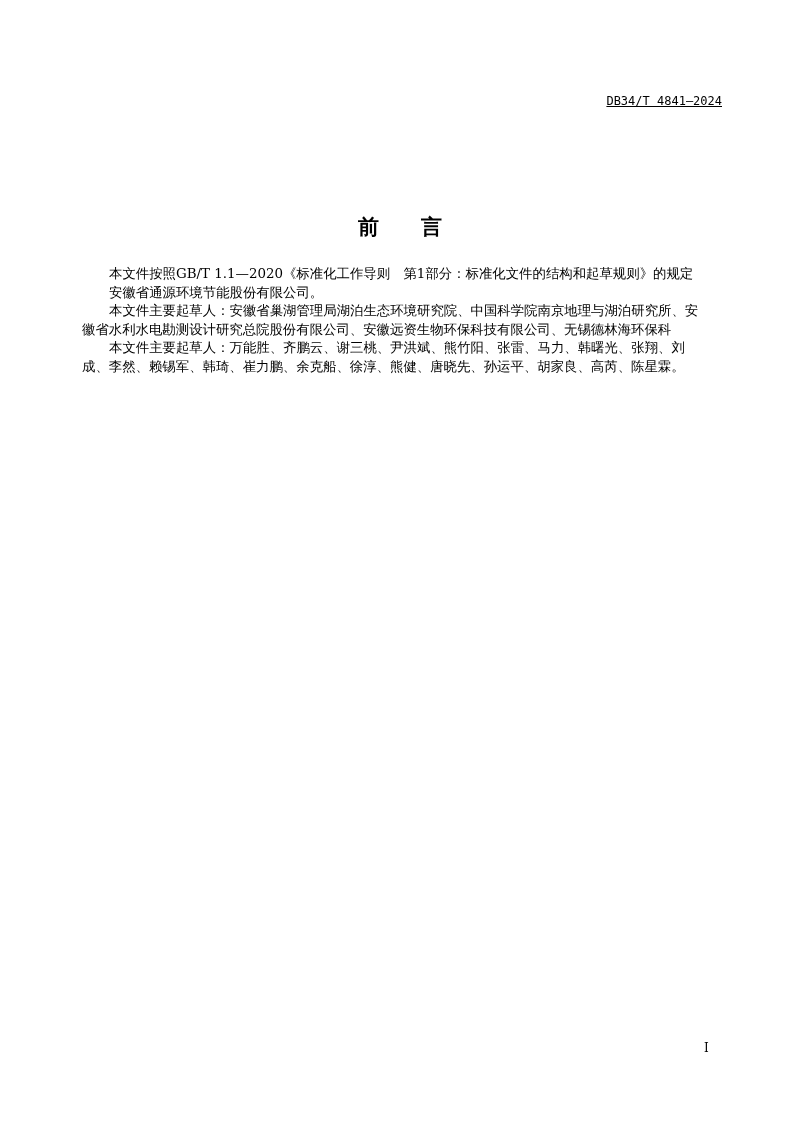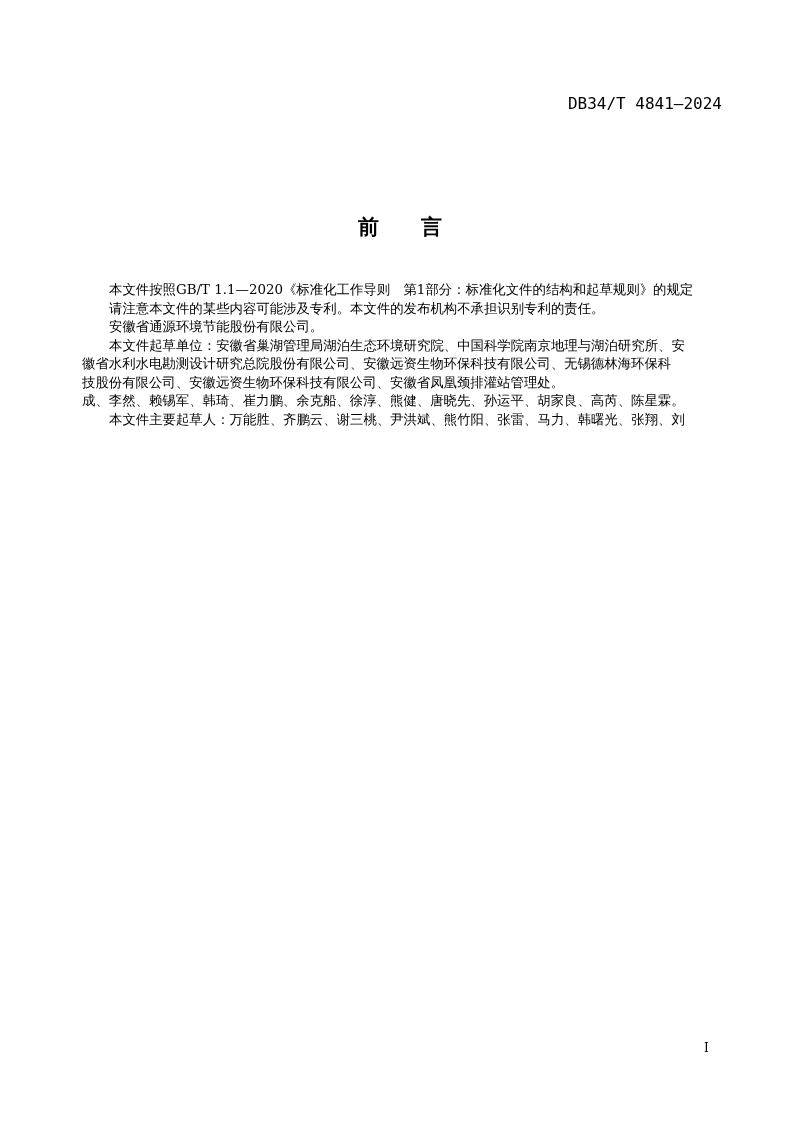--- a/index.html
+++ b/index.html
@@ -13,23 +13,24 @@
       position: relative;
       overflow: hidden;
       font-family: "DejaVu Serif", "Liberation Serif", serif;
       color: #000000;
     }
     .doc-code {
       position: absolute;
       top: 94px;
       right: 78px;
       font-family: "DejaVu Sans Mono", "Liberation Mono", monospace;
-      font-size: 16px;
+      font-size: 12px;
       letter-spacing: 0px;
       white-space: nowrap;
+      text-decoration: underline;
     }
     .title {
       position: absolute;
       top: 199px;
       left: 0;
       width: 800px;
       text-align: center;
       font-family: "DejaVu Sans", "Liberation Sans", sans-serif;
       font-size: 21px;
       font-weight: bold;
@@ -39,21 +40,20 @@
       display: inline-block;
       width: 42px;
     }
     .body-text {
       position: absolute;
       top: 265px;
       left: 82px;
       width: 642px;
       font-size: 13.4px;
       line-height: 18.5px;
-      margin-top: 16px;
     }
     .line {
       display: block;
       white-space: nowrap;
       height: 18.5px;
     }
     .indent {
       padding-left: 27px;
     }
     .page-number {
@@ -72,36 +72,32 @@
   <div class="doc-code">DB34/T 4841—2024</div>
 
   <h1 class="title"><span>前</span><span class="gap"></span><span>言</span></h1>
 
   <div class="body-text">
 
     <div>
       <span class="line indent">本文件按照GB/T 1.1—2020《标准化工作导则　第1部分：标准化文件的结构和起草规则》的规定</span>
     </div>
 
-    <div>
-      <span class="line indent">请注意本文件的某些内容可能涉及专利。本文件的发布机构不承担识别专利的责任。</span>
-    </div>
 
     <div>
       <span class="line indent">安徽省通源环境节能股份有限公司。</span>
     </div>
 
     <div>
-      <span class="line indent">本文件起草单位：安徽省巢湖管理局湖泊生态环境研究院、中国科学院南京地理与湖泊研究所、安</span>
+      <span class="line indent">本文件主要起草人：安徽省巢湖管理局湖泊生态环境研究院、中国科学院南京地理与湖泊研究所、安</span>
       <span class="line">徽省水利水电勘测设计研究总院股份有限公司、安徽远资生物环保科技有限公司、无锡德林海环保科</span>
-      <span class="line">技股份有限公司、安徽远资生物环保科技有限公司、安徽省凤凰颈排灌站管理处。</span>
     </div>
 
     <div>
+      <span class="line indent">本文件主要起草人：万能胜、齐鹏云、谢三桃、尹洪斌、熊竹阳、张雷、马力、韩曙光、张翔、刘</span>
       <span class="line">成、李然、赖锡军、韩琦、崔力鹏、余克船、徐淳、熊健、唐晓先、孙运平、胡家良、高芮、陈星霖。</span>
-      <span class="line indent">本文件主要起草人：万能胜、齐鹏云、谢三桃、尹洪斌、熊竹阳、张雷、马力、韩曙光、张翔、刘</span>
     </div>
 
   </div>
 
   <div class="page-number">I</div>
 
 </div>
 
 </body></html>

